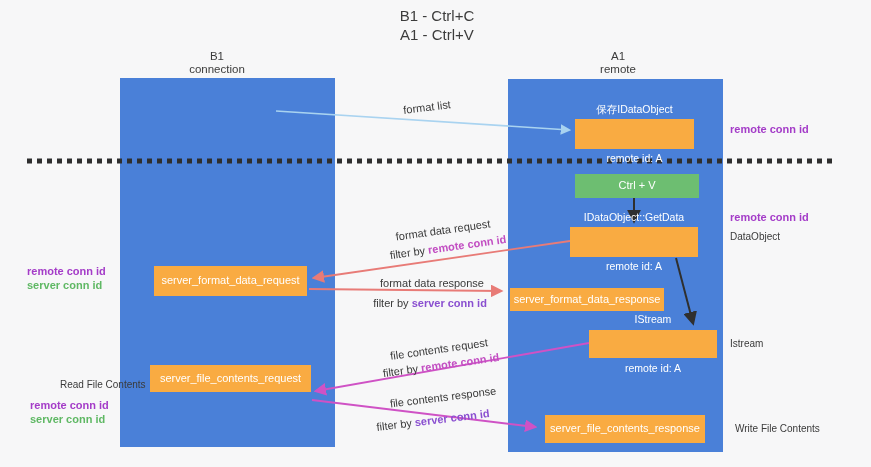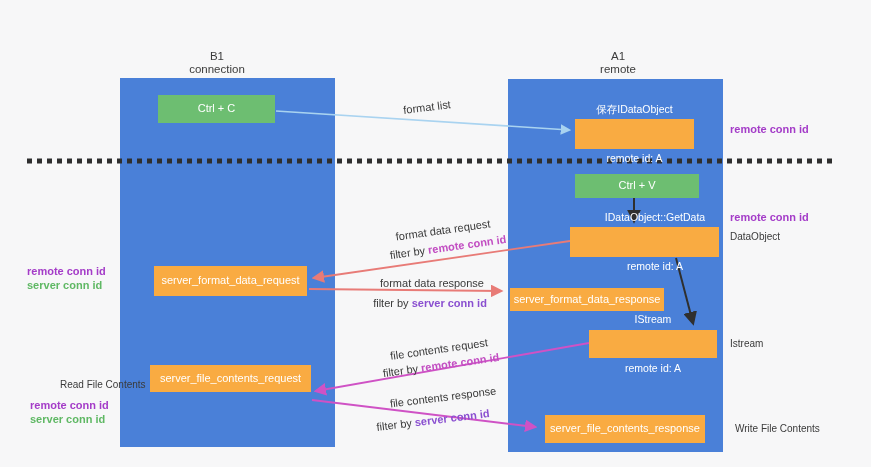--- a/index.html
+++ b/index.html
@@ -75,44 +75,45 @@
 
     <line x1="570" y1="241" x2="314" y2="278" stroke="#e87b77" stroke-width="1.8" marker-end="url(#m-red)"></line>
 
     <line x1="309" y1="289" x2="501" y2="291" stroke="#e87b77" stroke-width="1.8" marker-end="url(#m-red)"></line>
 
     <line x1="589" y1="343" x2="316" y2="391" stroke="#cf52c5" stroke-width="1.8" marker-end="url(#m-mag)"></line>
 
     <line x1="312" y1="400" x2="535" y2="427" stroke="#cf52c5" stroke-width="1.8" marker-end="url(#m-mag)"></line>
   </svg>
 
+  <div class="title">
+    <div>B1 - Ctrl+C</div>
+    <div>A1 - Ctrl+V</div>
+  </div>
 
   <div class="lane-header" style="left:217px;top:50px;">
     <div>B1</div>
     <div>connection</div>
   </div>
   <div class="lane-header" style="left:618px;top:50px;">
     <div>A1</div>
     <div>remote</div>
   </div>
 
-  <div class="box green" style="left:158px;top:95px;width:117px;height:28px;">
-    <span>Ctrl + C</span>
-  </div>
 
   <div class="box orange small" style="left:575px;top:119px;width:119px;height:30px;">
     <span>保存IDataObject</span>
     <span>remote id: A</span>
   </div>
 
   <div class="box green" style="left:575px;top:174px;width:124px;height:24px;">
     <span>Ctrl + V</span>
   </div>
 
-  <div class="box orange small" style="left:570px;top:227px;width:128px;height:30px;padding-left:21px;">
+  <div class="box orange small" style="left:570px;top:227px;width:128px;height:30px;">
     <span>IDataObject::GetData</span>
     <span>remote id: A</span>
   </div>
 
   <div class="box orange" style="left:154px;top:266px;width:153px;height:30px;">
     <span>server_format_data_request</span>
   </div>
 
   <div class="box orange" style="left:510px;top:288px;width:154px;height:23px;">
     <span>server_format_data_response</span>

